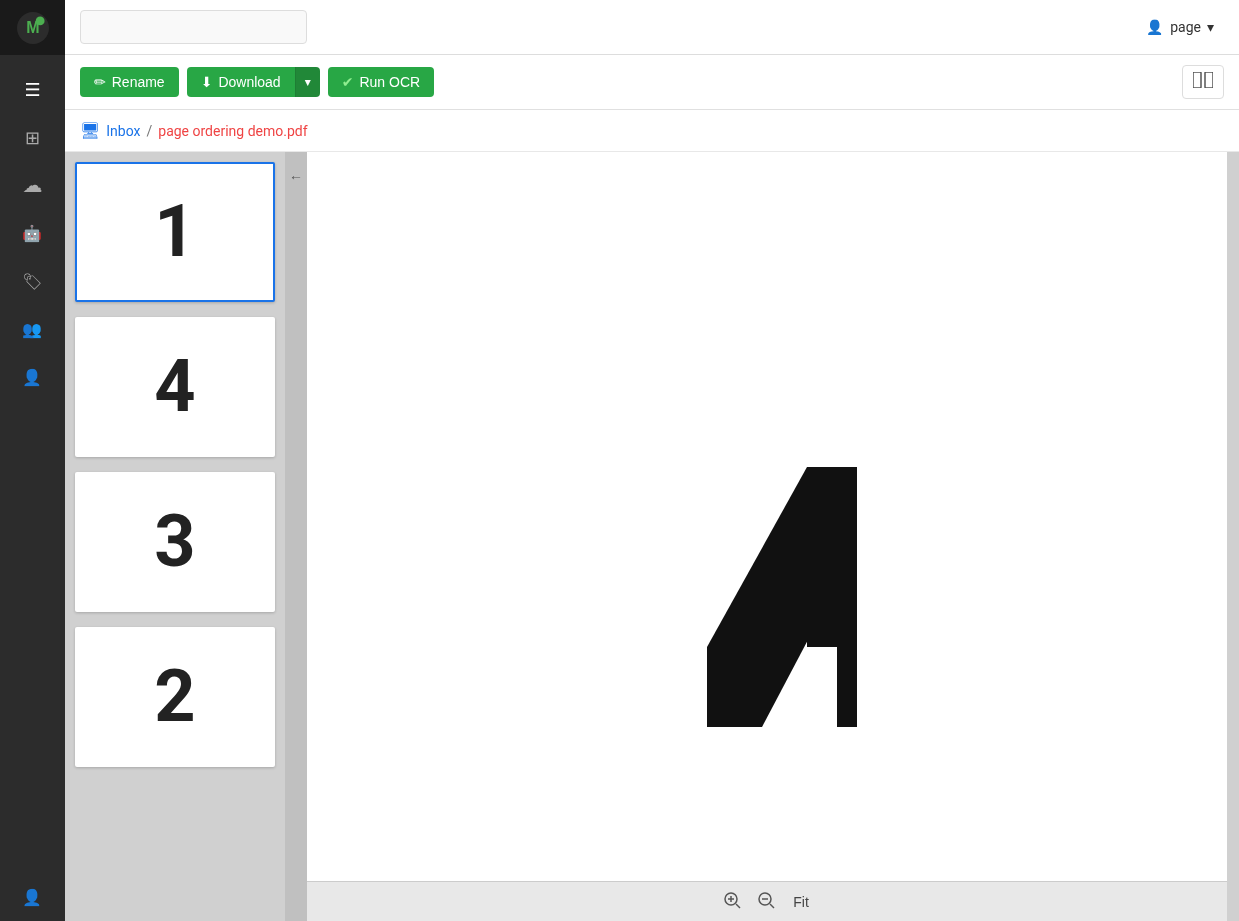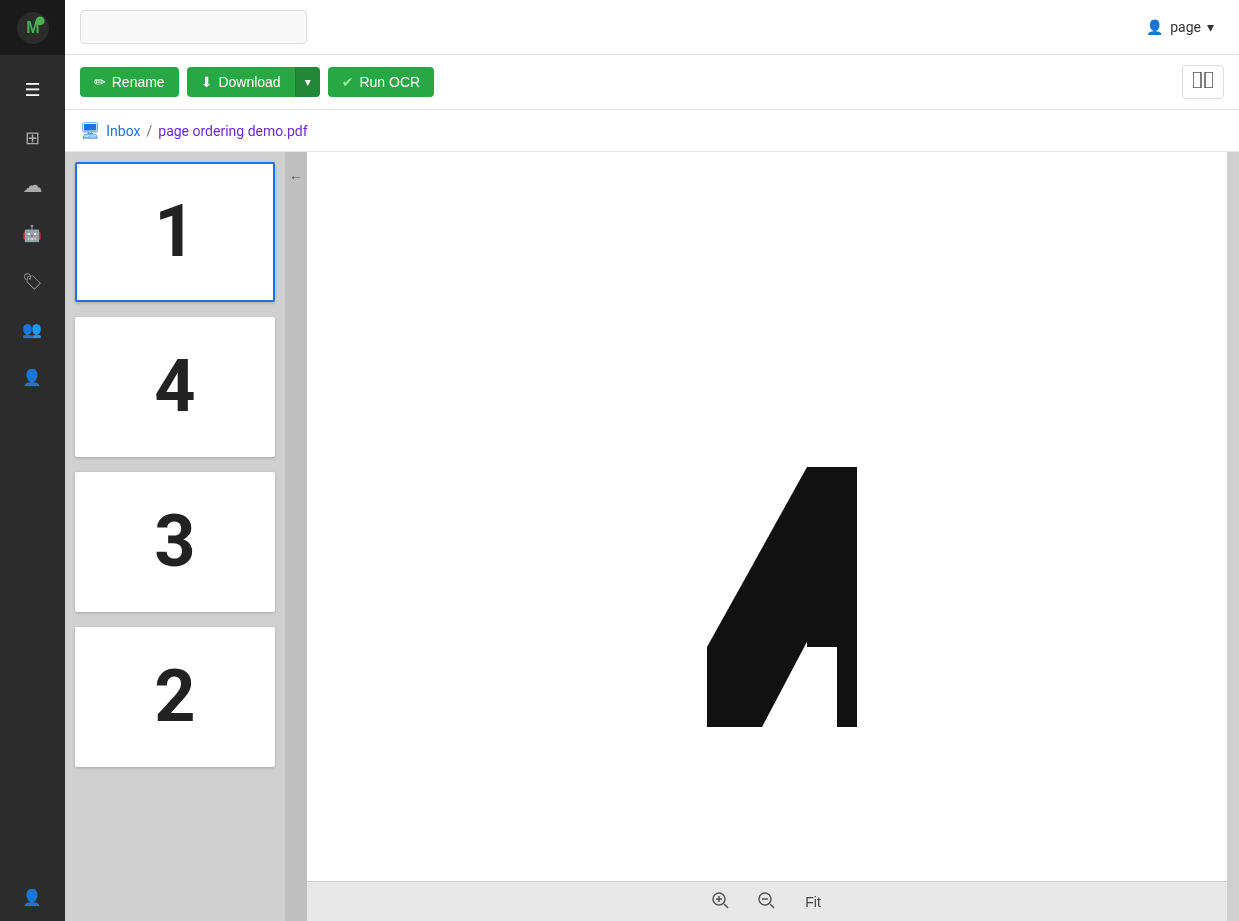--- a/index.html
+++ b/index.html
@@ -182,21 +182,21 @@
       font-size: 14px;
     }
     .breadcrumb a {
       color: #1a73e8;
       text-decoration: none;
       display: flex;
       align-items: flex-end;
       gap: 5px;
     }
     .breadcrumb-sep { color: #777; }
-    .breadcrumb-current { color: #6d28d9; cursor: pointer; }
+    .breadcrumb-current { color: #ef4444; cursor: pointer; }
 
     
     .content-area {
       flex: 1;
       display: flex;
       overflow: hidden;
       background: #e8e8e8;
     }
 
     
@@ -267,21 +267,21 @@
       overflow: hidden;
     }
 
     
     .pdf-bottom-bar {
       height: 40px;
       background: #e8e8e8;
       display: flex;
       align-items: center;
       justify-content: center;
-      gap: 12px;
+      gap: 0;
       border-top: 1px solid #ccc;
     }
     .zoom-btn {
       background: none;
       border: none;
       cursor: pointer;
       color: #444;
       font-size: 16px;
       padding: 4px 8px;
       border-radius: 3px;

